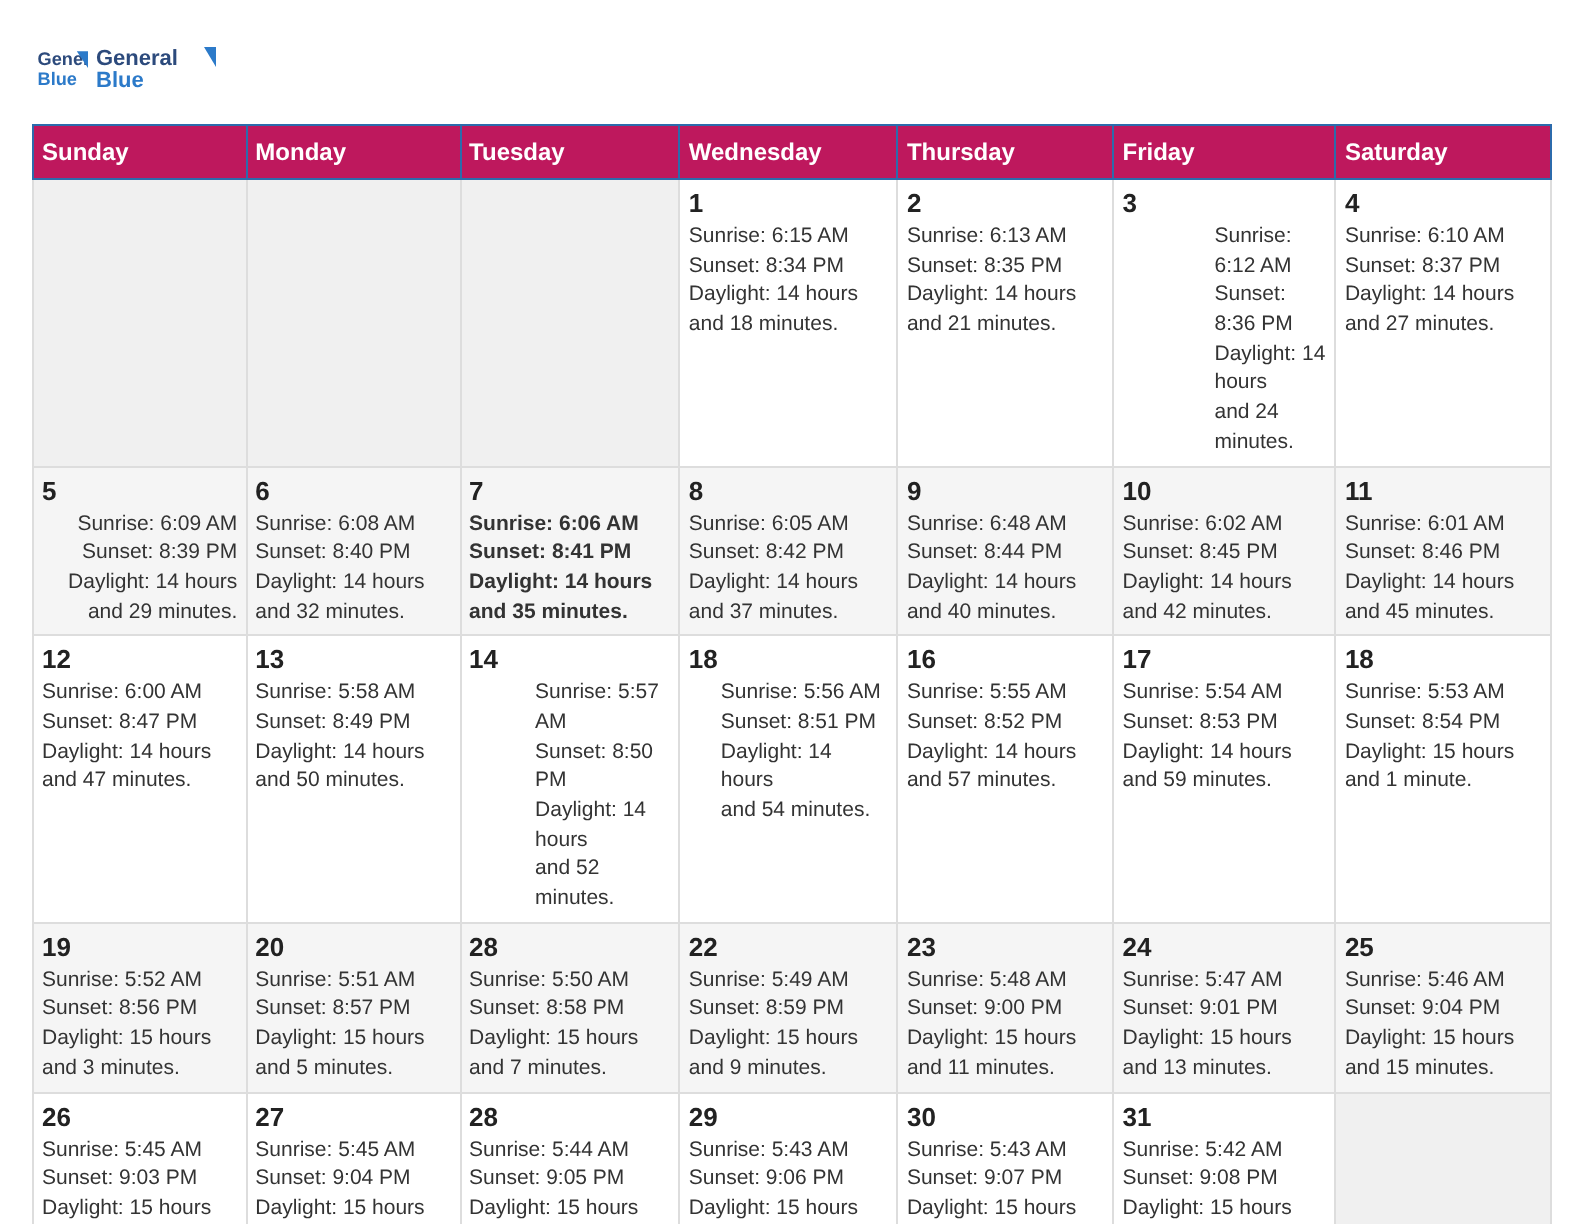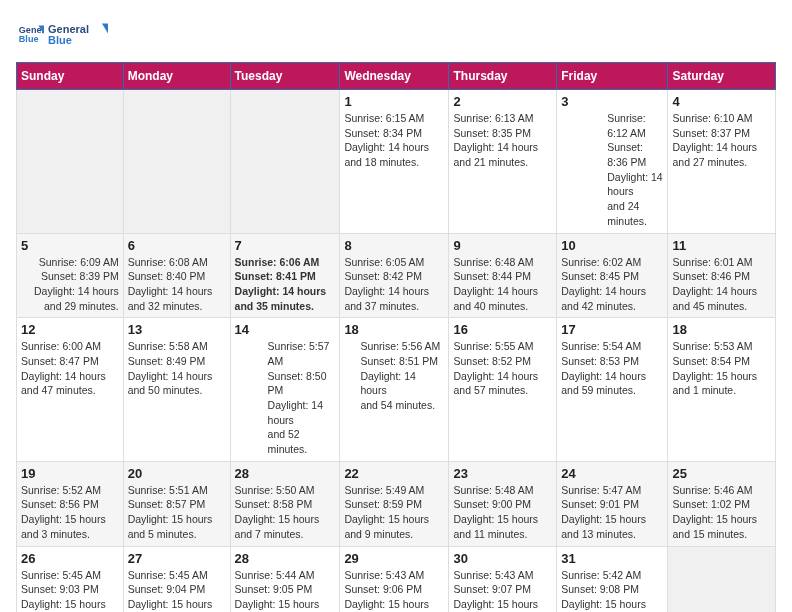--- a/index.html
+++ b/index.html
@@ -296,21 +296,21 @@
         <td>
           <span class="day-number">24</span>
           <div class="day-info" style="white-space: pre-line;">Sunrise: 5:47 AM
 Sunset: 9:01 PM
 Daylight: 15 hours
 and 13 minutes.</div>
         </td>
         <td>
           <span class="day-number">25</span>
           <div class="day-info" style="white-space: pre-line;">Sunrise: 5:46 AM
-Sunset: 1:02 PM
+Sunset: 9:04 PM
 Daylight: 15 hours
 and 15 minutes.</div>
         </td>
       </tr>
       <tr>
         <td>
           <span class="day-number">26</span>
           <div class="day-info" style="white-space: pre-line;">Sunrise: 5:45 AM
 Sunset: 9:03 PM
 Daylight: 15 hours

